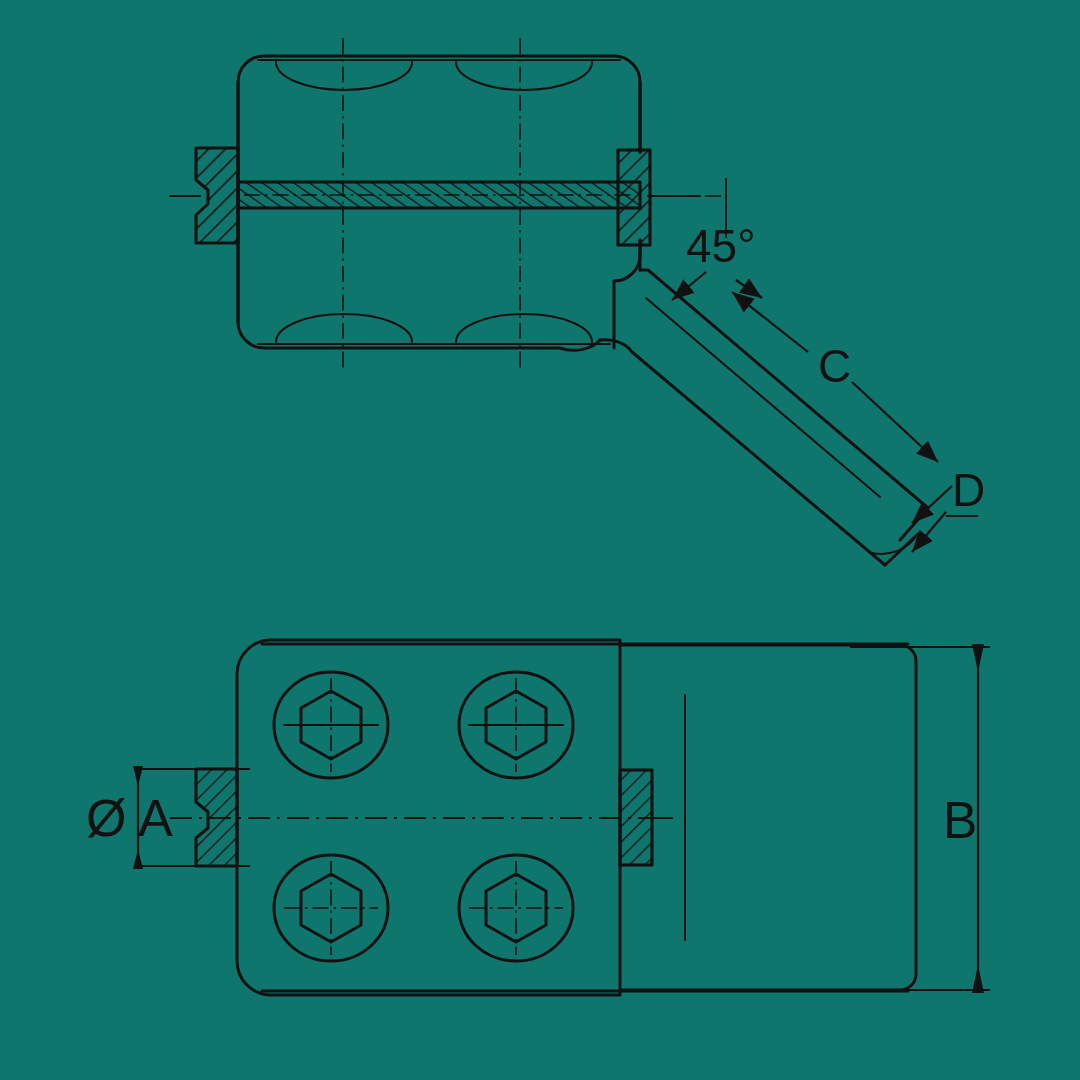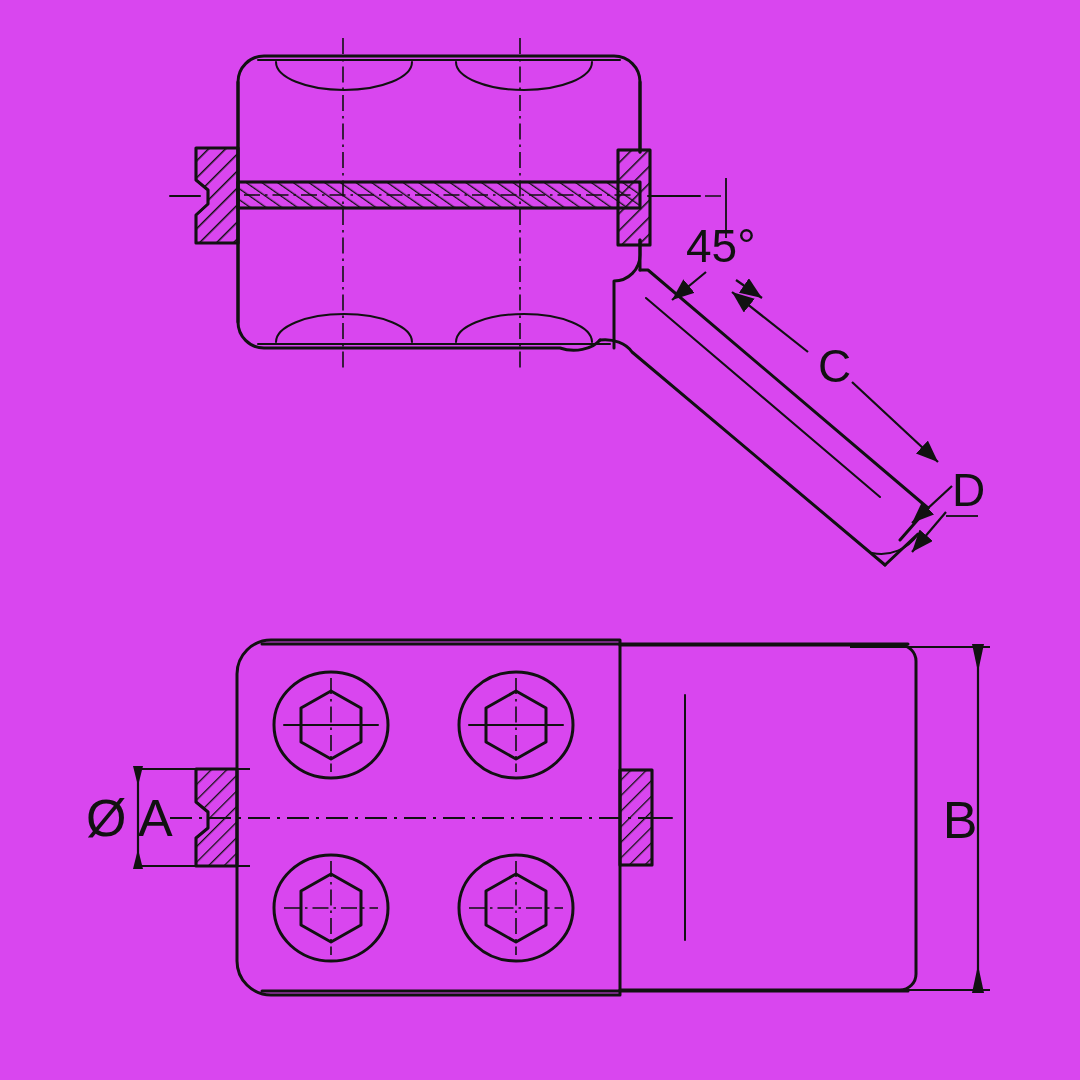--- a/index.html
+++ b/index.html
@@ -4,21 +4,21 @@
 <style>
   html, body {
     margin: 0;
     padding: 0;
     background: #ffffff;
   }
   #sheet {
     position: relative;
     width: 1080px;
     height: 1080px;
-    background: #d946ef;
+    background: #0f766e;
     overflow: hidden;
     font-family: "Liberation Sans", sans-serif;
   }
   #sheet svg {
     position: absolute;
     left: 0;
     top: 0;
     width: 1080px;
     height: 1080px;
   }

